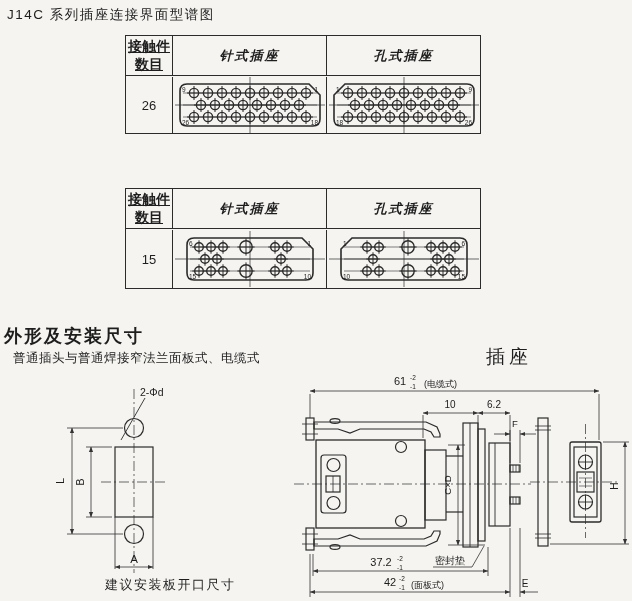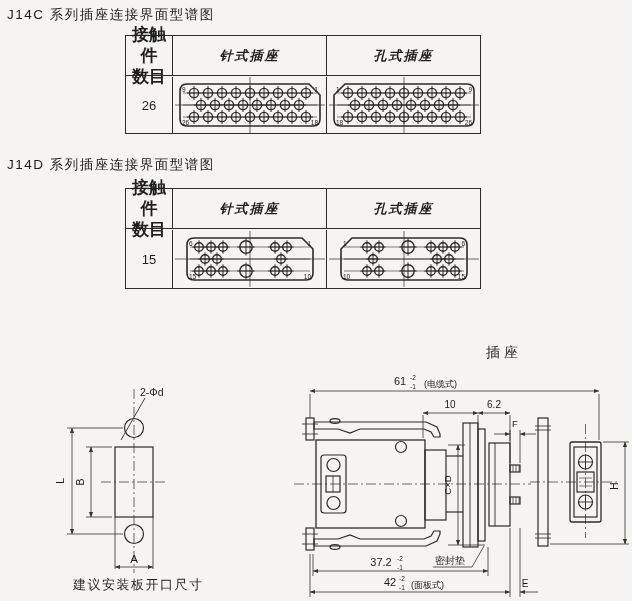--- a/index.html
+++ b/index.html
@@ -2,28 +2,28 @@
 <html><head>
 <meta charset="utf-8">
 <style>
   html,body{margin:0;padding:0;background:#e8e7e4;}
   .page{position:relative;width:632px;height:601px;background:#f5f4f1;overflow:hidden;
         font-family:"Liberation Sans","DejaVu Sans",sans-serif;color:#1e1e1e;}
   .ttl{position:absolute;font-size:13.5px;letter-spacing:1.5px;font-weight:500;white-space:pre;}
   .note{position:absolute;font-size:12px;letter-spacing:1px;white-space:pre;}
   .h1{position:absolute;font-size:18px;font-weight:700;letter-spacing:2px;}
   .sub{position:absolute;font-size:12.5px;letter-spacing:.5px;}
-  .big{position:absolute;font-size:14px;letter-spacing:4px;font-weight:500;}
-  .cap{position:absolute;font-size:13px;letter-spacing:1.5px;}
+  .big{position:absolute;font-size:19px;letter-spacing:4px;font-weight:500;}
+  .cap{position:absolute;font-size:13px;letter-spacing:1.5px;margin-left:32px;}
   .tbl{position:absolute;border:1.6px solid #2b2b2b;}
   .cell{position:absolute;display:flex;align-items:center;justify-content:center;
         text-align:center;box-sizing:border-box;}
   .br{border-right:1.4px solid #2b2b2b;}
   .bb{border-bottom:1.4px solid #2b2b2b;}
-  .chdr{font-size:17px;font-weight:600;line-height:1.25;}
+  .chdr{font-size:14px;font-weight:600;line-height:1.25;text-decoration:underline;}
   .hdr{font-size:13px;font-weight:700;letter-spacing:2px;font-style:italic;}
   .cnt{font-size:13px;}
   svg{position:absolute;overflow:visible;}
   svg text{font-family:"Liberation Sans","DejaVu Sans",sans-serif;fill:#1c1c1c;stroke:none;}
   .cl{stroke-dasharray:10 3 2 3;stroke-width:.7;}
 </style>
 </head>
 <body>
 
 <svg width="0" height="0" style="position:absolute" aria-hidden="true">
@@ -229,21 +229,20 @@
           <line x1="131" y1="33" x2="131" y2="47" stroke-width="1"></line>
           <text x="7" y="15" text-anchor="start" font-size="6.5" fill="#1c1c1c" stroke="none">1</text>
           <text x="143" y="15" text-anchor="end" font-size="6.5" fill="#1c1c1c" stroke="none">9</text>
           <text x="7" y="47.5" text-anchor="start" font-size="6.5" fill="#1c1c1c" stroke="none">18</text>
           <text x="143" y="47.5" text-anchor="end" font-size="6.5" fill="#1c1c1c" stroke="none">26</text>
         </g>
       </svg>
   </div>
 
 
-  <div class="ttl" style="left:7px;top:156px">J14D 系列插座连接界面型谱图</div>
 
   <div class="tbl" style="left:125px;top:188px;width:354px;height:99px">
     <div class="cell chdr br bb" style="left:0;top:0;width:47px;height:40px">
       <div>
         <div>接触件</div>
         <div>数目</div>
       </div>
     </div>
     <div class="cell hdr br bb" style="left:47px;top:0;width:154px;height:40px">针式插座</div>
     <div class="cell hdr bb" style="left:201px;top:0;width:153px;height:40px">孔式插座</div>
@@ -363,20 +362,22 @@
           <line x1="126" y1="33.300000000000004" x2="126" y2="46.699999999999996" stroke-width="1"></line>
           <text x="14" y="15" text-anchor="start" font-size="6.5" fill="#1c1c1c" stroke="none">1</text>
           <text x="136" y="15" text-anchor="end" font-size="6.5" fill="#1c1c1c" stroke="none">6</text>
           <text x="14" y="47.5" text-anchor="start" font-size="6.5" fill="#1c1c1c" stroke="none">10</text>
           <text x="136" y="47.5" text-anchor="end" font-size="6.5" fill="#1c1c1c" stroke="none">15</text>
         </g>
       </svg>
   </div>
 
 
+  <div class="h1" style="left:4px;top:324px">外形及安装尺寸</div>
+  <div class="sub" style="left:13px;top:350px">普通插头与普通焊接窄法兰面板式、电缆式</div>
   <div class="big" style="left:486px;top:344px">插座</div>
 
   <svg id="plate-drawing" style="left:55px;top:383px" width="235" height="195" viewBox="0 0 235 195">
     <g fill="none" stroke="#2b2b2b" stroke-width="1.2">
       <line class="cl" x1="79" y1="6" x2="79" y2="190"></line>
       <line class="cl" x1="46" y1="99" x2="112" y2="99"></line>
       <circle cx="79" cy="45" r="9.5"></circle>
       <circle cx="79" cy="151" r="9.5"></circle>
       <rect x="60" y="64" width="38" height="70"></rect>
       <line x1="60" y1="134" x2="60" y2="186" stroke-width=".8"></line>

